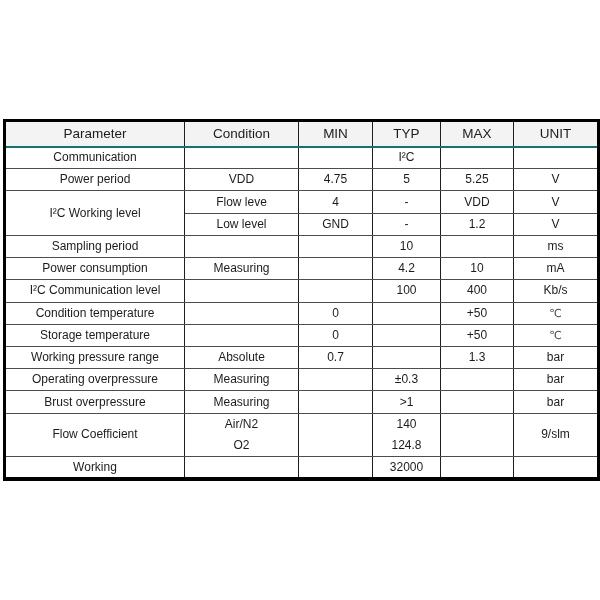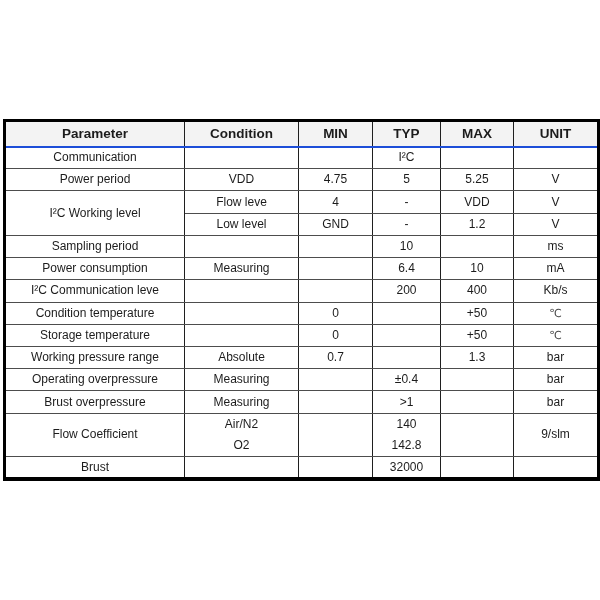--- a/index.html
+++ b/index.html
@@ -42,23 +42,23 @@
     vertical-align: middle;
     padding: 0 2px;
     color: var(--text-color);
     font-size: 12px;
     line-height: 15px;
     overflow: hidden;
   }
   .spec th {
     height: 26px;
     font-size: 13.5px;
-    font-weight: bold;
+    font-weight: normal;
     background: var(--header-bg);
-    border-bottom: 2px solid #1d4ed8;
+    border-bottom: 2px solid #0f766e;
   }
   .spec td { height: 22px; white-space: pre-line; }
   .spec tr.tall td { height: 42px; line-height: 21px; }
   .spec td.muted { color: #474747; font-size: 11px; }
 </style>
 </head>
 <body>
 
 <div class="page">
   <table class="spec">
@@ -117,29 +117,29 @@
           <td></td>
           <td></td>
           <td>10</td>
           <td></td>
           <td>ms</td>
         </tr>
         <tr>
           <td>Power consumption</td>
           <td>Measuring</td>
           <td></td>
-          <td>6.4</td>
+          <td>4.2</td>
           <td>10</td>
           <td>mA</td>
         </tr>
         <tr>
-          <td>I²C Communication leve</td>
-          <td></td>
-          <td></td>
-          <td>200</td>
+          <td>I²C Communication level</td>
+          <td></td>
+          <td></td>
+          <td>100</td>
           <td>400</td>
           <td>Kb/s</td>
         </tr>
         <tr>
           <td>Condition temperature</td>
           <td></td>
           <td>0</td>
           <td></td>
           <td>+50</td>
           <td class="muted">℃</td>
@@ -157,44 +157,44 @@
           <td>Absolute</td>
           <td>0.7</td>
           <td></td>
           <td>1.3</td>
           <td>bar</td>
         </tr>
         <tr>
           <td>Operating overpressure</td>
           <td>Measuring</td>
           <td></td>
-          <td>±0.4</td>
+          <td>±0.3</td>
           <td></td>
           <td>bar</td>
         </tr>
         <tr>
           <td>Brust overpressure</td>
           <td>Measuring</td>
           <td></td>
           <td>&gt;1</td>
           <td></td>
           <td>bar</td>
         </tr>
         <tr class="tall">
           <td>Flow Coefficient</td>
           <td>Air/N2
 O2</td>
           <td></td>
           <td>140
-142.8</td>
+124.8</td>
           <td></td>
           <td>9/slm</td>
         </tr>
         <tr>
-          <td>Brust</td>
+          <td>Working</td>
           <td></td>
           <td></td>
           <td>32000</td>
           <td></td>
           <td></td>
         </tr>
       </tbody>
   </table>
 </div>
 

